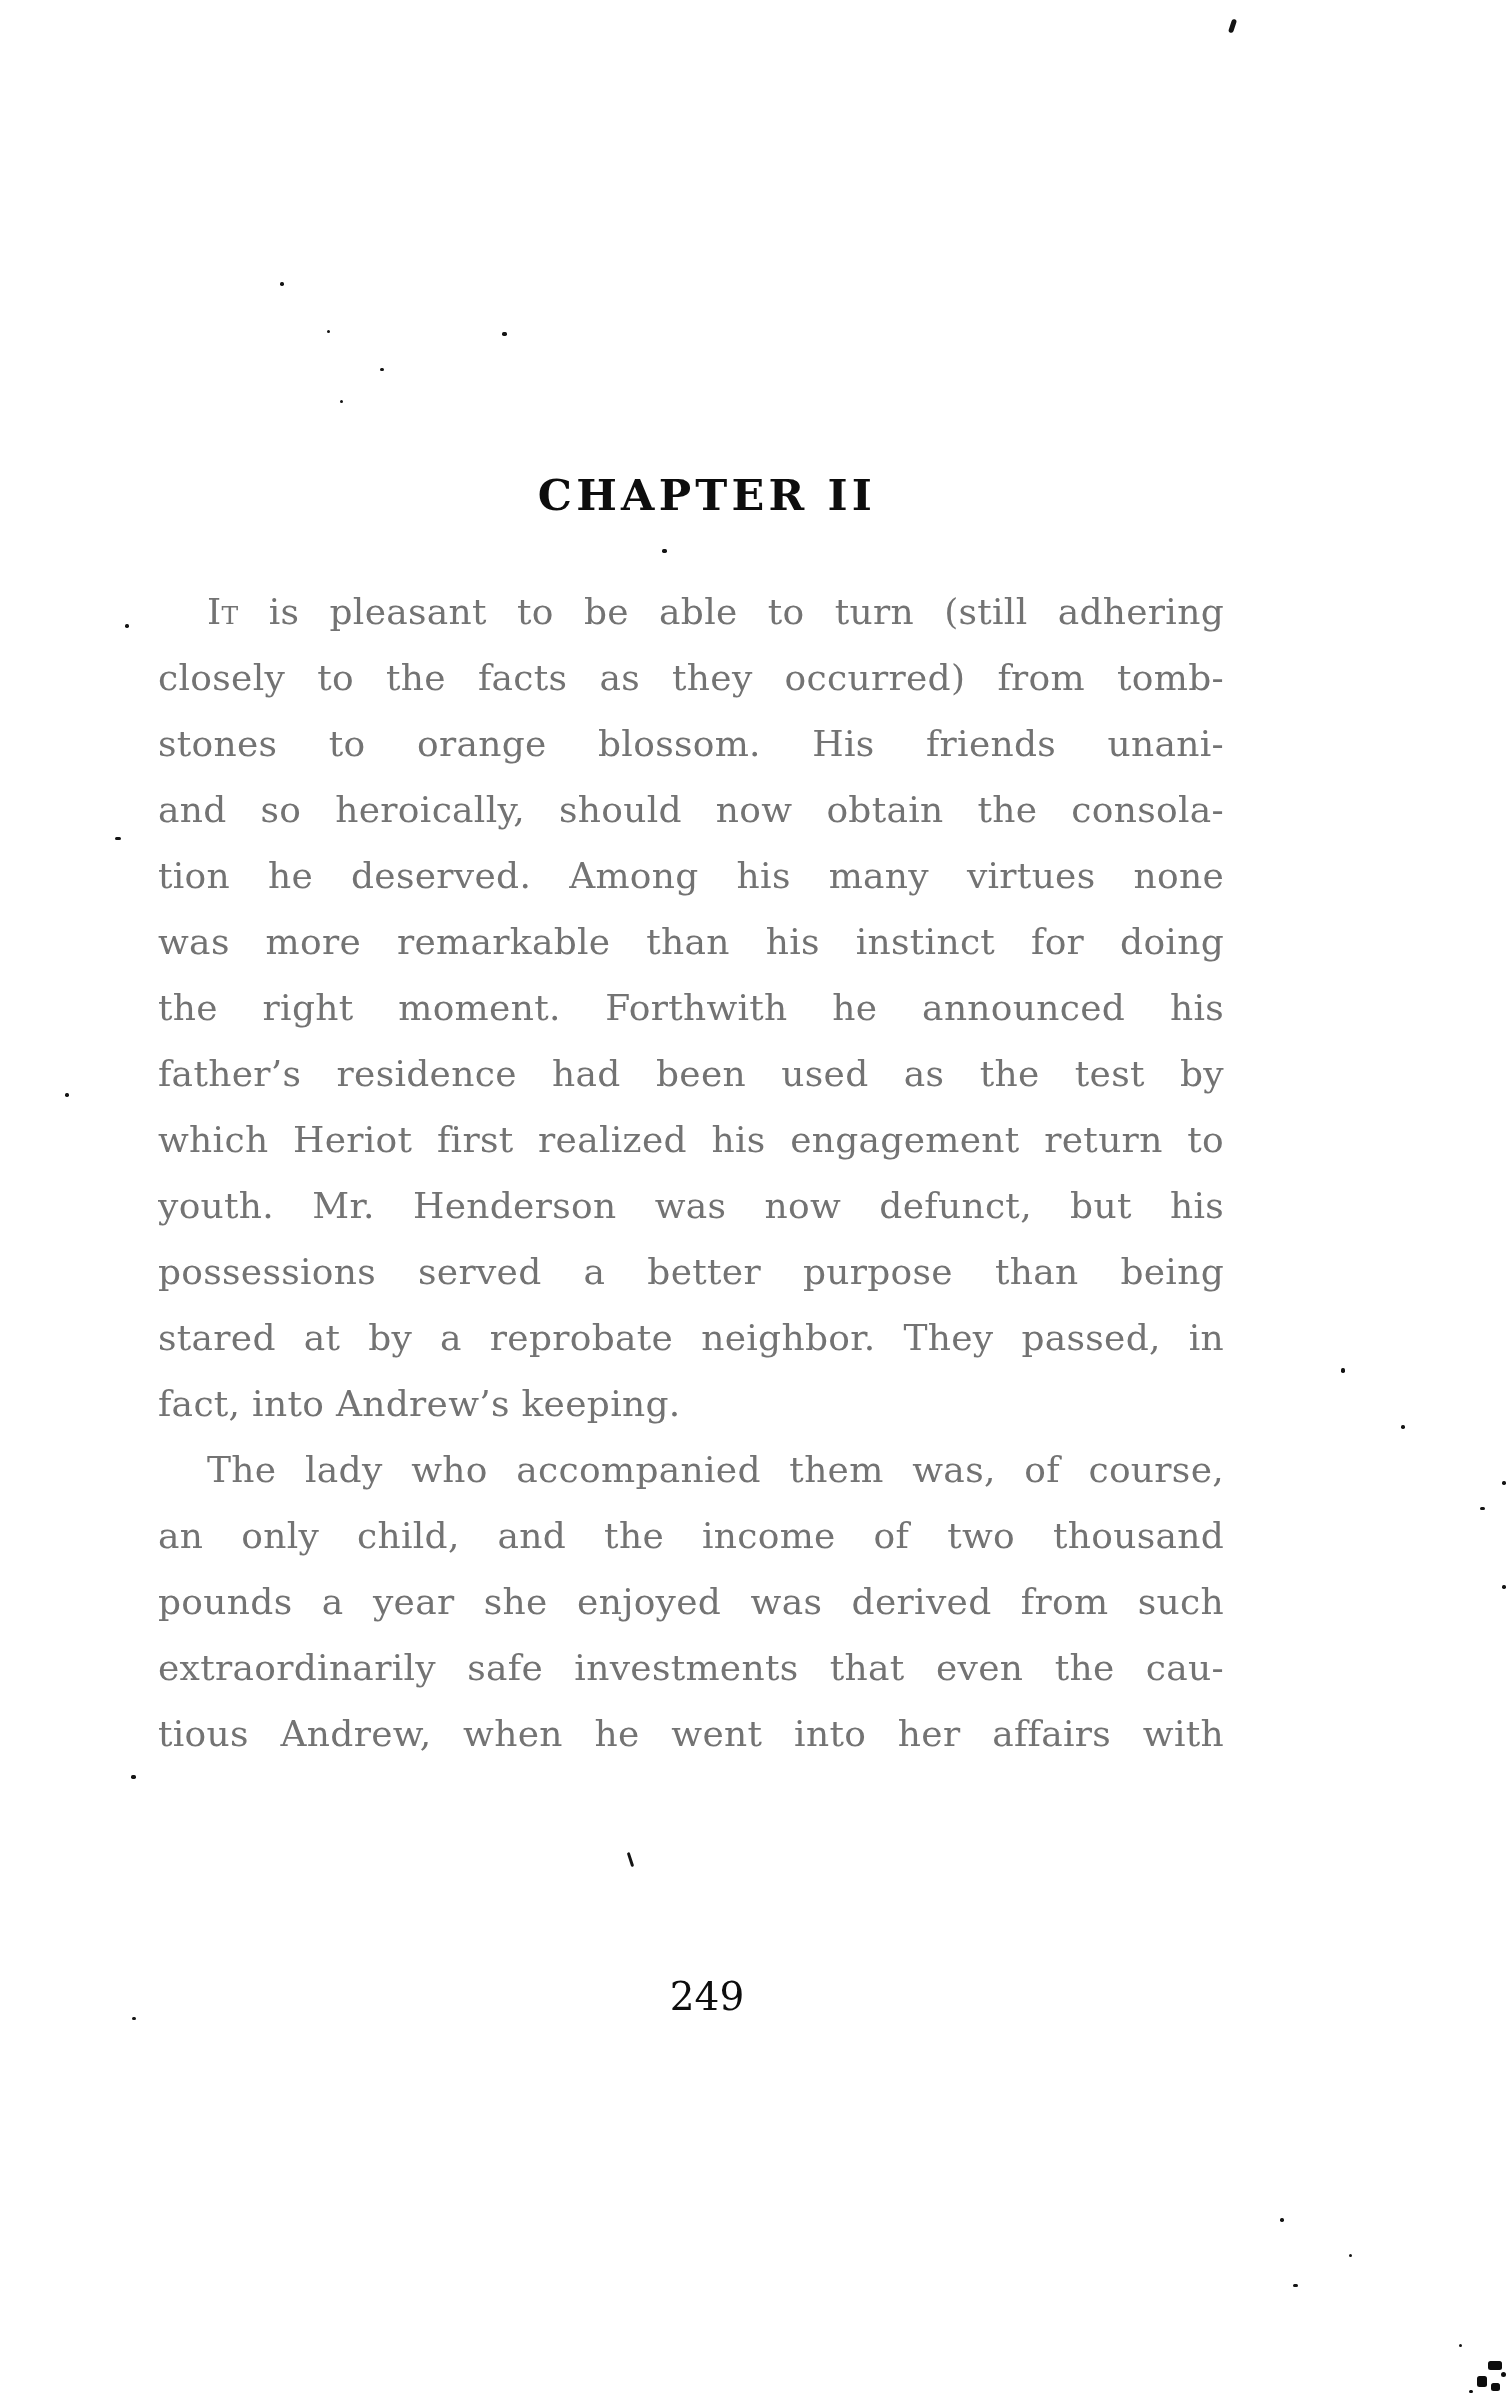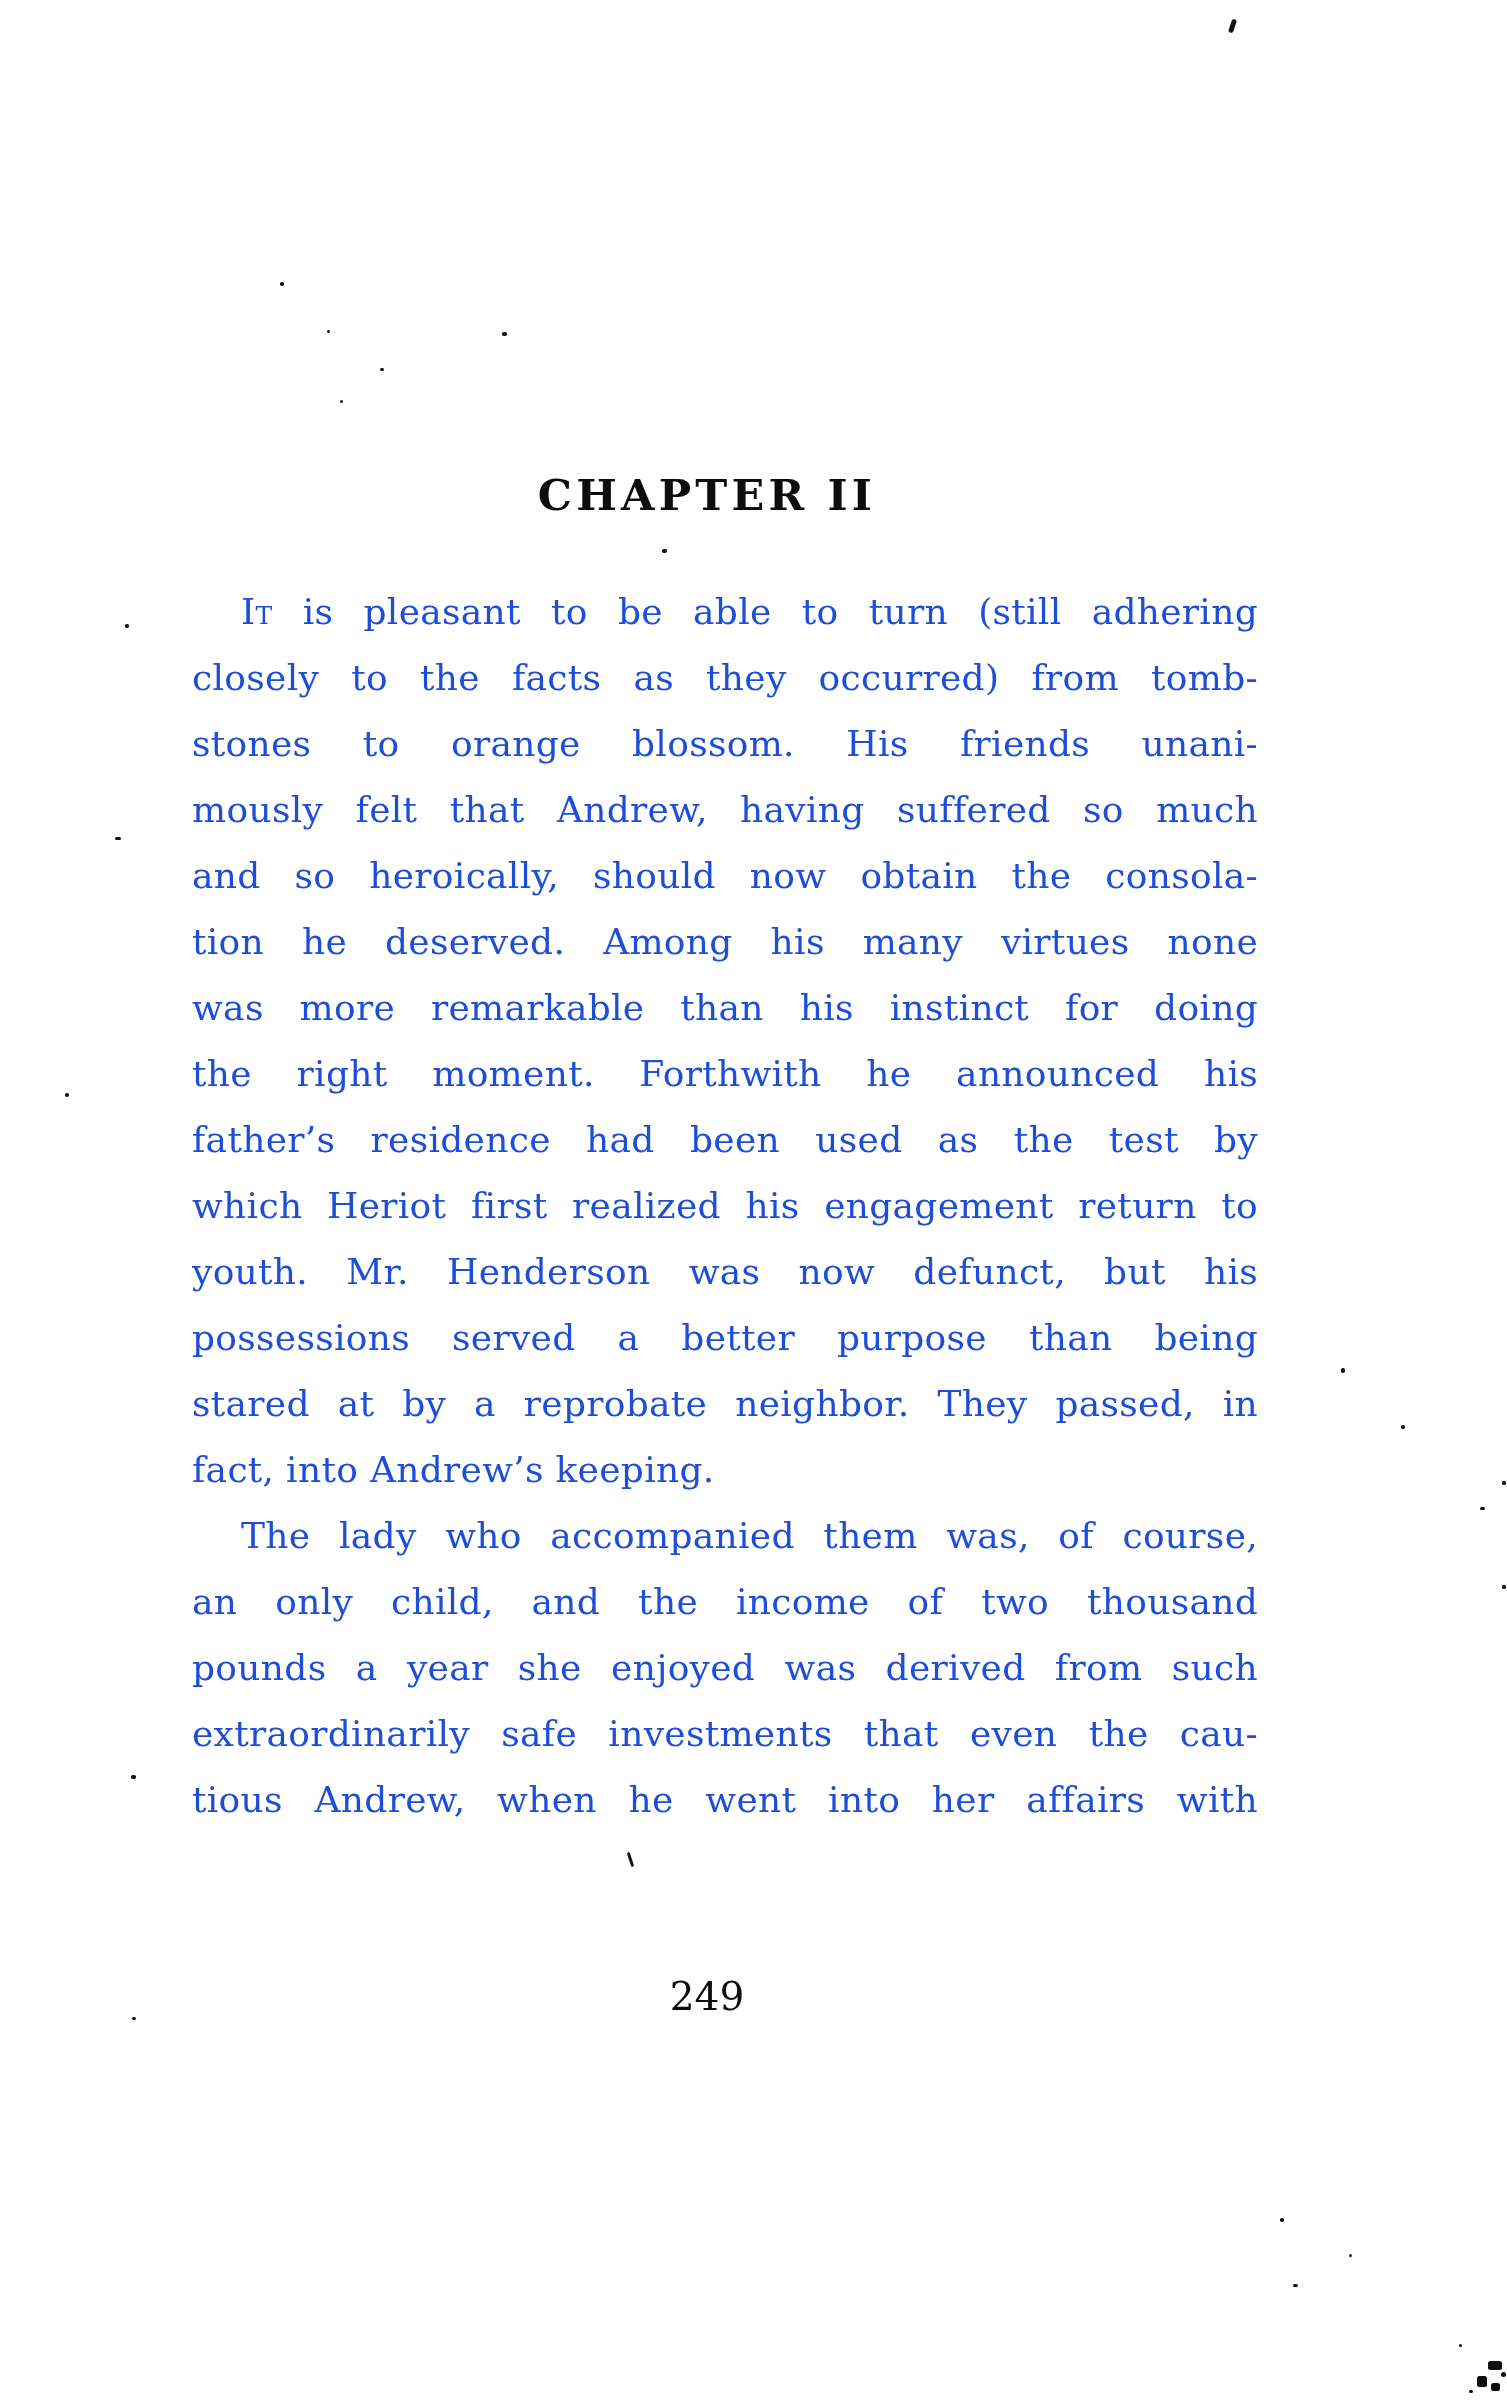--- a/index.html
+++ b/index.html
@@ -30,26 +30,26 @@
     margin: 0;
     text-align: center;
     font-size: 43px;
     font-weight: 700;
     letter-spacing: 4.2px;
     line-height: 54px;
     color: #0d0d0d;
   }
   .text-block {
     position: absolute;
-    left: 192px;
+    left: 158px;
     top: 579px;
     width: 1066px;
     font-size: 36px;
     letter-spacing: 0.3px;
-    color: #1d4ed8;
+    color: #737373;
   }
   .line {
     height: 66px;
     line-height: 66px;
     text-align: justify;
     text-align-last: justify;
     overflow: hidden;
     white-space: nowrap;
   }
   .line.first-indent { text-indent: 49px; }
@@ -80,21 +80,20 @@
 <body>
 
 <div class="page">
 
   <h1 class="chapter-heading">CHAPTER II</h1>
 
   <div class="text-block">
     <div class="line first-indent"><span class="smallcaps">It</span> <span>is pleasant to be able to turn (still adhering</span></div>
     <div class="line">closely to the facts as they occurred) from tomb-</div>
     <div class="line">stones to orange blossom. His friends unani-</div>
-    <div class="line">mously felt that Andrew, having suffered so much</div>
     <div class="line">and so heroically, should now obtain the consola-</div>
     <div class="line">tion he deserved. Among his many virtues none</div>
     <div class="line">was more remarkable than his instinct for doing</div>
     <div class="line">the right moment. Forthwith he announced his</div>
     <div class="line">father’s residence had been used as the test by</div>
     <div class="line">which Heriot first realized his engagement return to</div>
     <div class="line">youth. Mr. Henderson was now defunct, but his</div>
     <div class="line">possessions served a better purpose than being</div>
     <div class="line">stared at by a reprobate neighbor. They passed, in</div>
     <div class="line last-of-para">fact, into Andrew’s keeping.</div>

